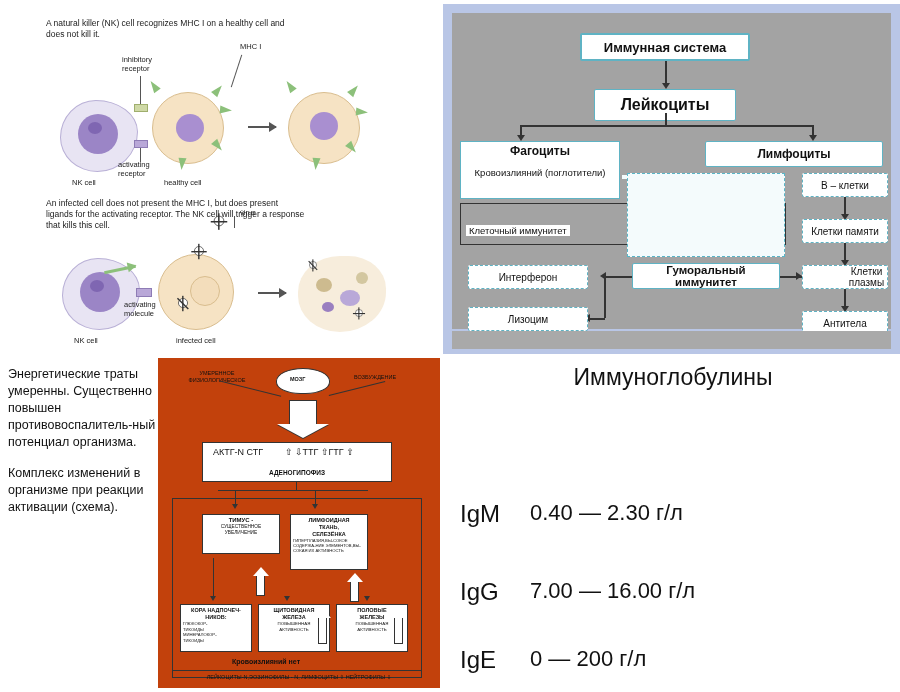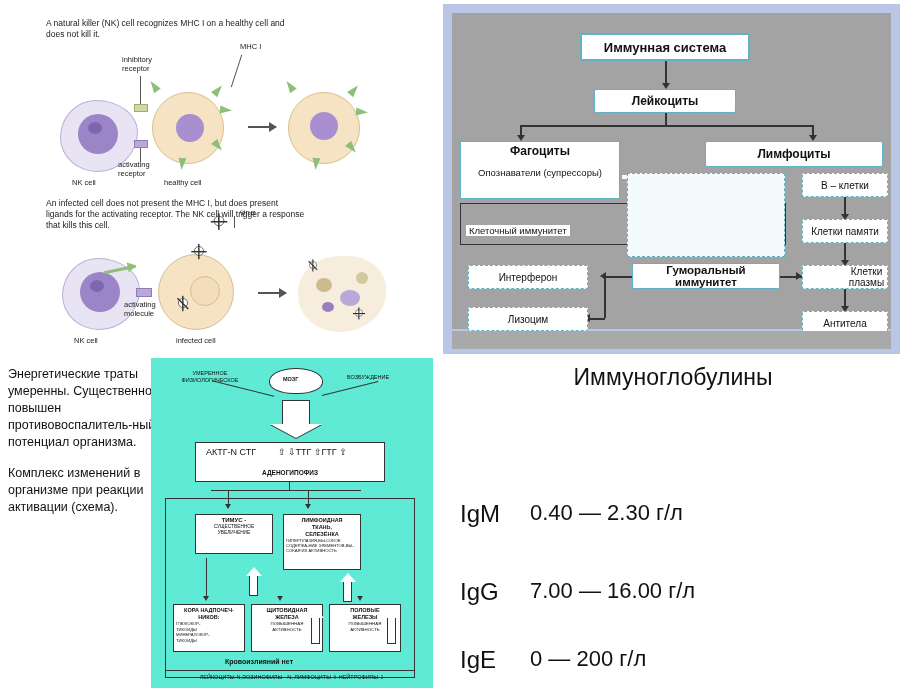--- a/index.html
+++ b/index.html
@@ -124,22 +124,22 @@
 
   
   #panel-text{
     position:absolute; left:8px; top:366px; width:150px;
     font-size:12.5px; line-height:17px; color:#111;
   }
   #panel-text p{ margin:0 0 14px 0; }
 
   
   #panel-scheme{
-    position:absolute; left:151px; top:358px; width:282px; height:330px;
-    background:#5eead4;
+    position:absolute; left:158px; top:358px; width:282px; height:330px;
+    background:#c2410c;
   }
   .sbox{
     position:absolute; border:1px solid #333; background:#fff;
     font-size:5.5px; line-height:7px; color:#111; padding:2px;
   }
   .sbox .t{ font-weight:bold; font-size:6px; text-align:center; display:block;}
   .scap{ position:absolute; font-size:5.5px; color:#111; line-height:7px;}
   .sline{ position:absolute; background:#333;}
   .sarrow-d{
     position:absolute;width:0;height:0;
@@ -243,32 +243,32 @@
   <div class="virus" style="left:352px;top:306px;transform:scale(.55);"></div>
 </div>
 
 <div id="panel-immune">
   <div id="immune-inner">
 
     <div class="ibox b" style="left:128px; top:20px; width:170px; height:28px; font-size:13px; border:2px solid #5fb3c4;">Иммунная система</div>
     <div class="iline" style="left:213px; top:48px; width:1.5px; height:24px; background:#333;"></div>
     <div class="iarrow-d" style="left:210px; top:70px;"></div>
 
-    <div class="ibox b" style="left:142px; top:76px; width:142px; height:24px; font-size:12px;">Лейкоциты</div>
+    <div class="ibox b" style="left:142px; top:76px; width:142px; height:32px; font-size:16px;">Лейкоциты</div>
 
     <div class="iline" style="left:213px; top:100px; width:1.5px; height:12px; background:#333;"></div>
     <div class="iline" style="left:68px; top:112px; width:292px; height:1.5px; background:#333;"></div>
     <div class="iline" style="left:68px; top:112px; width:1.5px; height:12px; background:#333;"></div>
     <div class="iline" style="left:360px; top:112px; width:1.5px; height:12px; background:#333;"></div>
     <div class="iarrow-d" style="left:65px; top:122px;"></div>
     <div class="iarrow-d" style="left:357px; top:122px;"></div>
 
     <div style="position:absolute; left:8px; top:128px; width:160px; height:58px; border:1px solid #5fb3c4; background:#fff;"></div>
     <div style="position:absolute; left:8px; top:131px; width:160px; text-align:center; font-size:12px; font-weight:bold;">Фагоциты</div>
-    <div style="position:absolute; left:10px; top:154px; width:156px; text-align:center; font-size:9.5px;">Опознаватели (супрессоры)</div>
+    <div style="position:absolute; left:10px; top:154px; width:156px; text-align:center; font-size:9.5px;">Кровоизлияний (поглотители)</div>
 
     <div class="ibox b" style="left:253px; top:128px; width:178px; height:26px; font-size:12px;">Лимфоциты</div>
 
     <div class="igroup" style="left:170px; top:162px; width:12px; height:4px; border:none;"></div>
     <div style="position:absolute; left:8px; top:190px; width:326px; height:42px; border:1px solid #333; background:transparent;"></div>
     <div style="position:absolute; left:14px; top:212px; font-size:9.5px; background:#fff; padding:0 3px;">Клеточный иммунитет</div>
 
     <div class="igroup" style="left:175px; top:160px; width:158px; height:84px;"></div>
 
     <div class="ibox dash" style="left:350px; top:160px; width:86px; height:24px; font-size:10px;text-align:right;">В – клетки</div>

